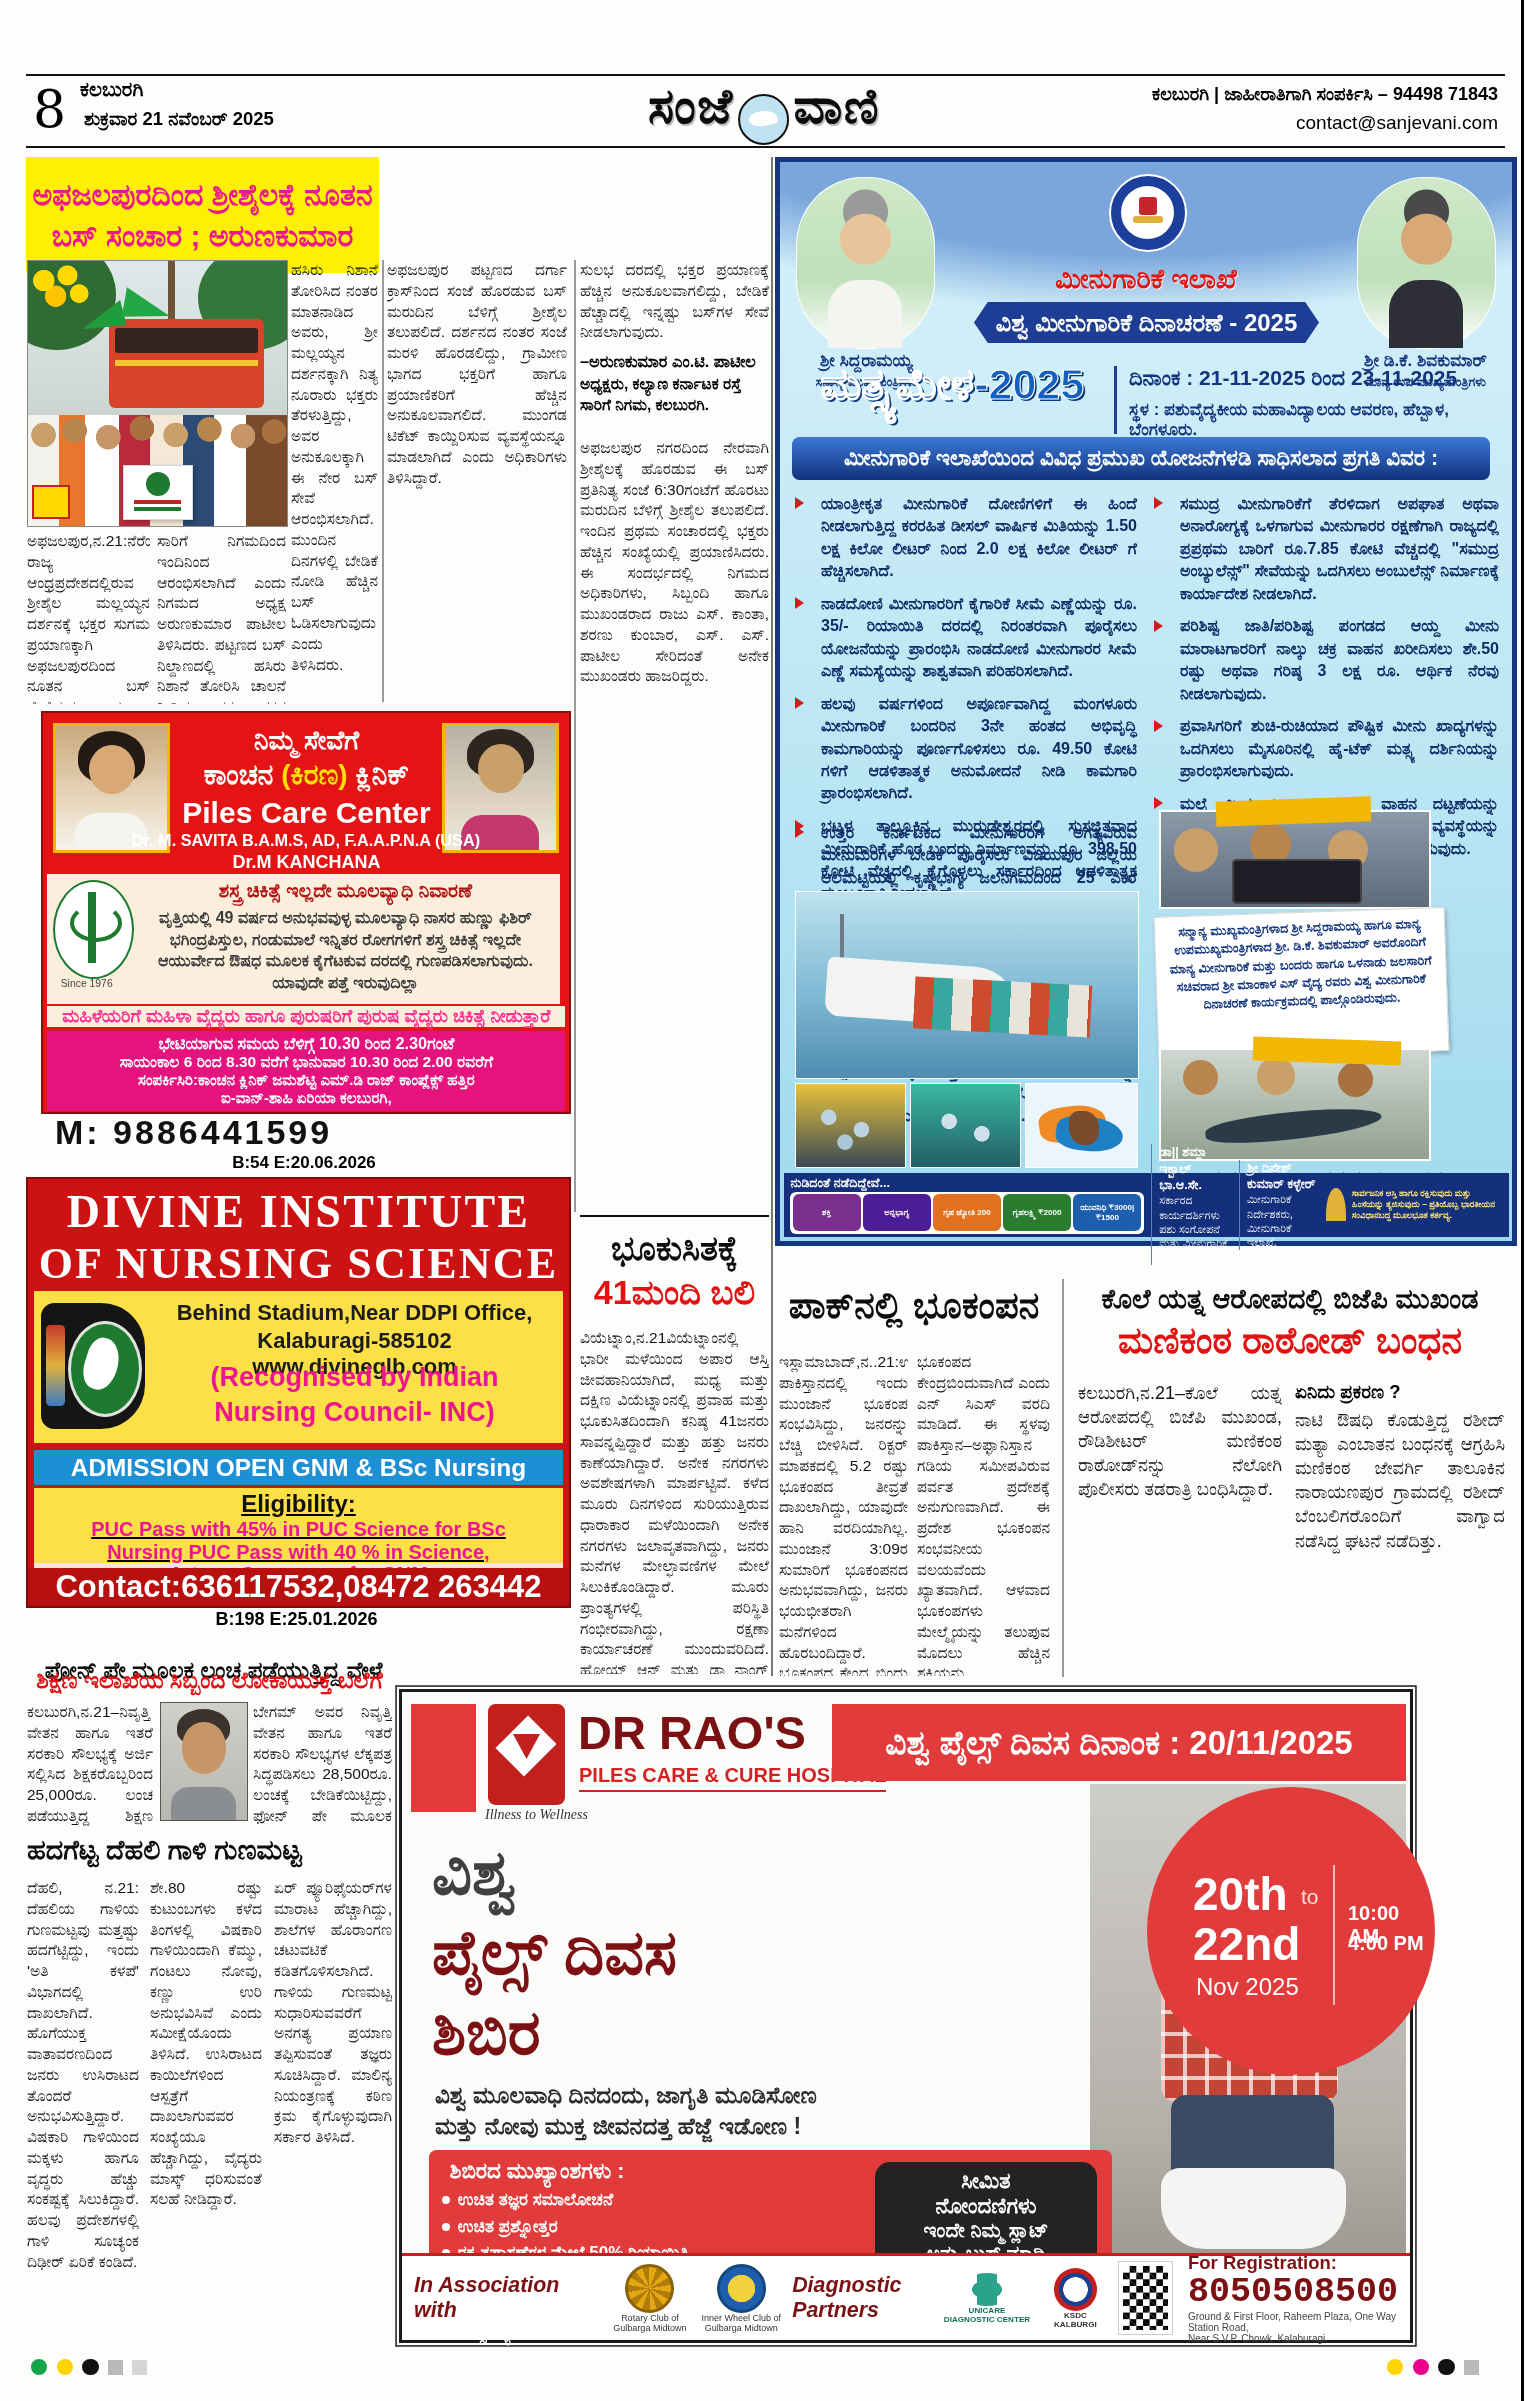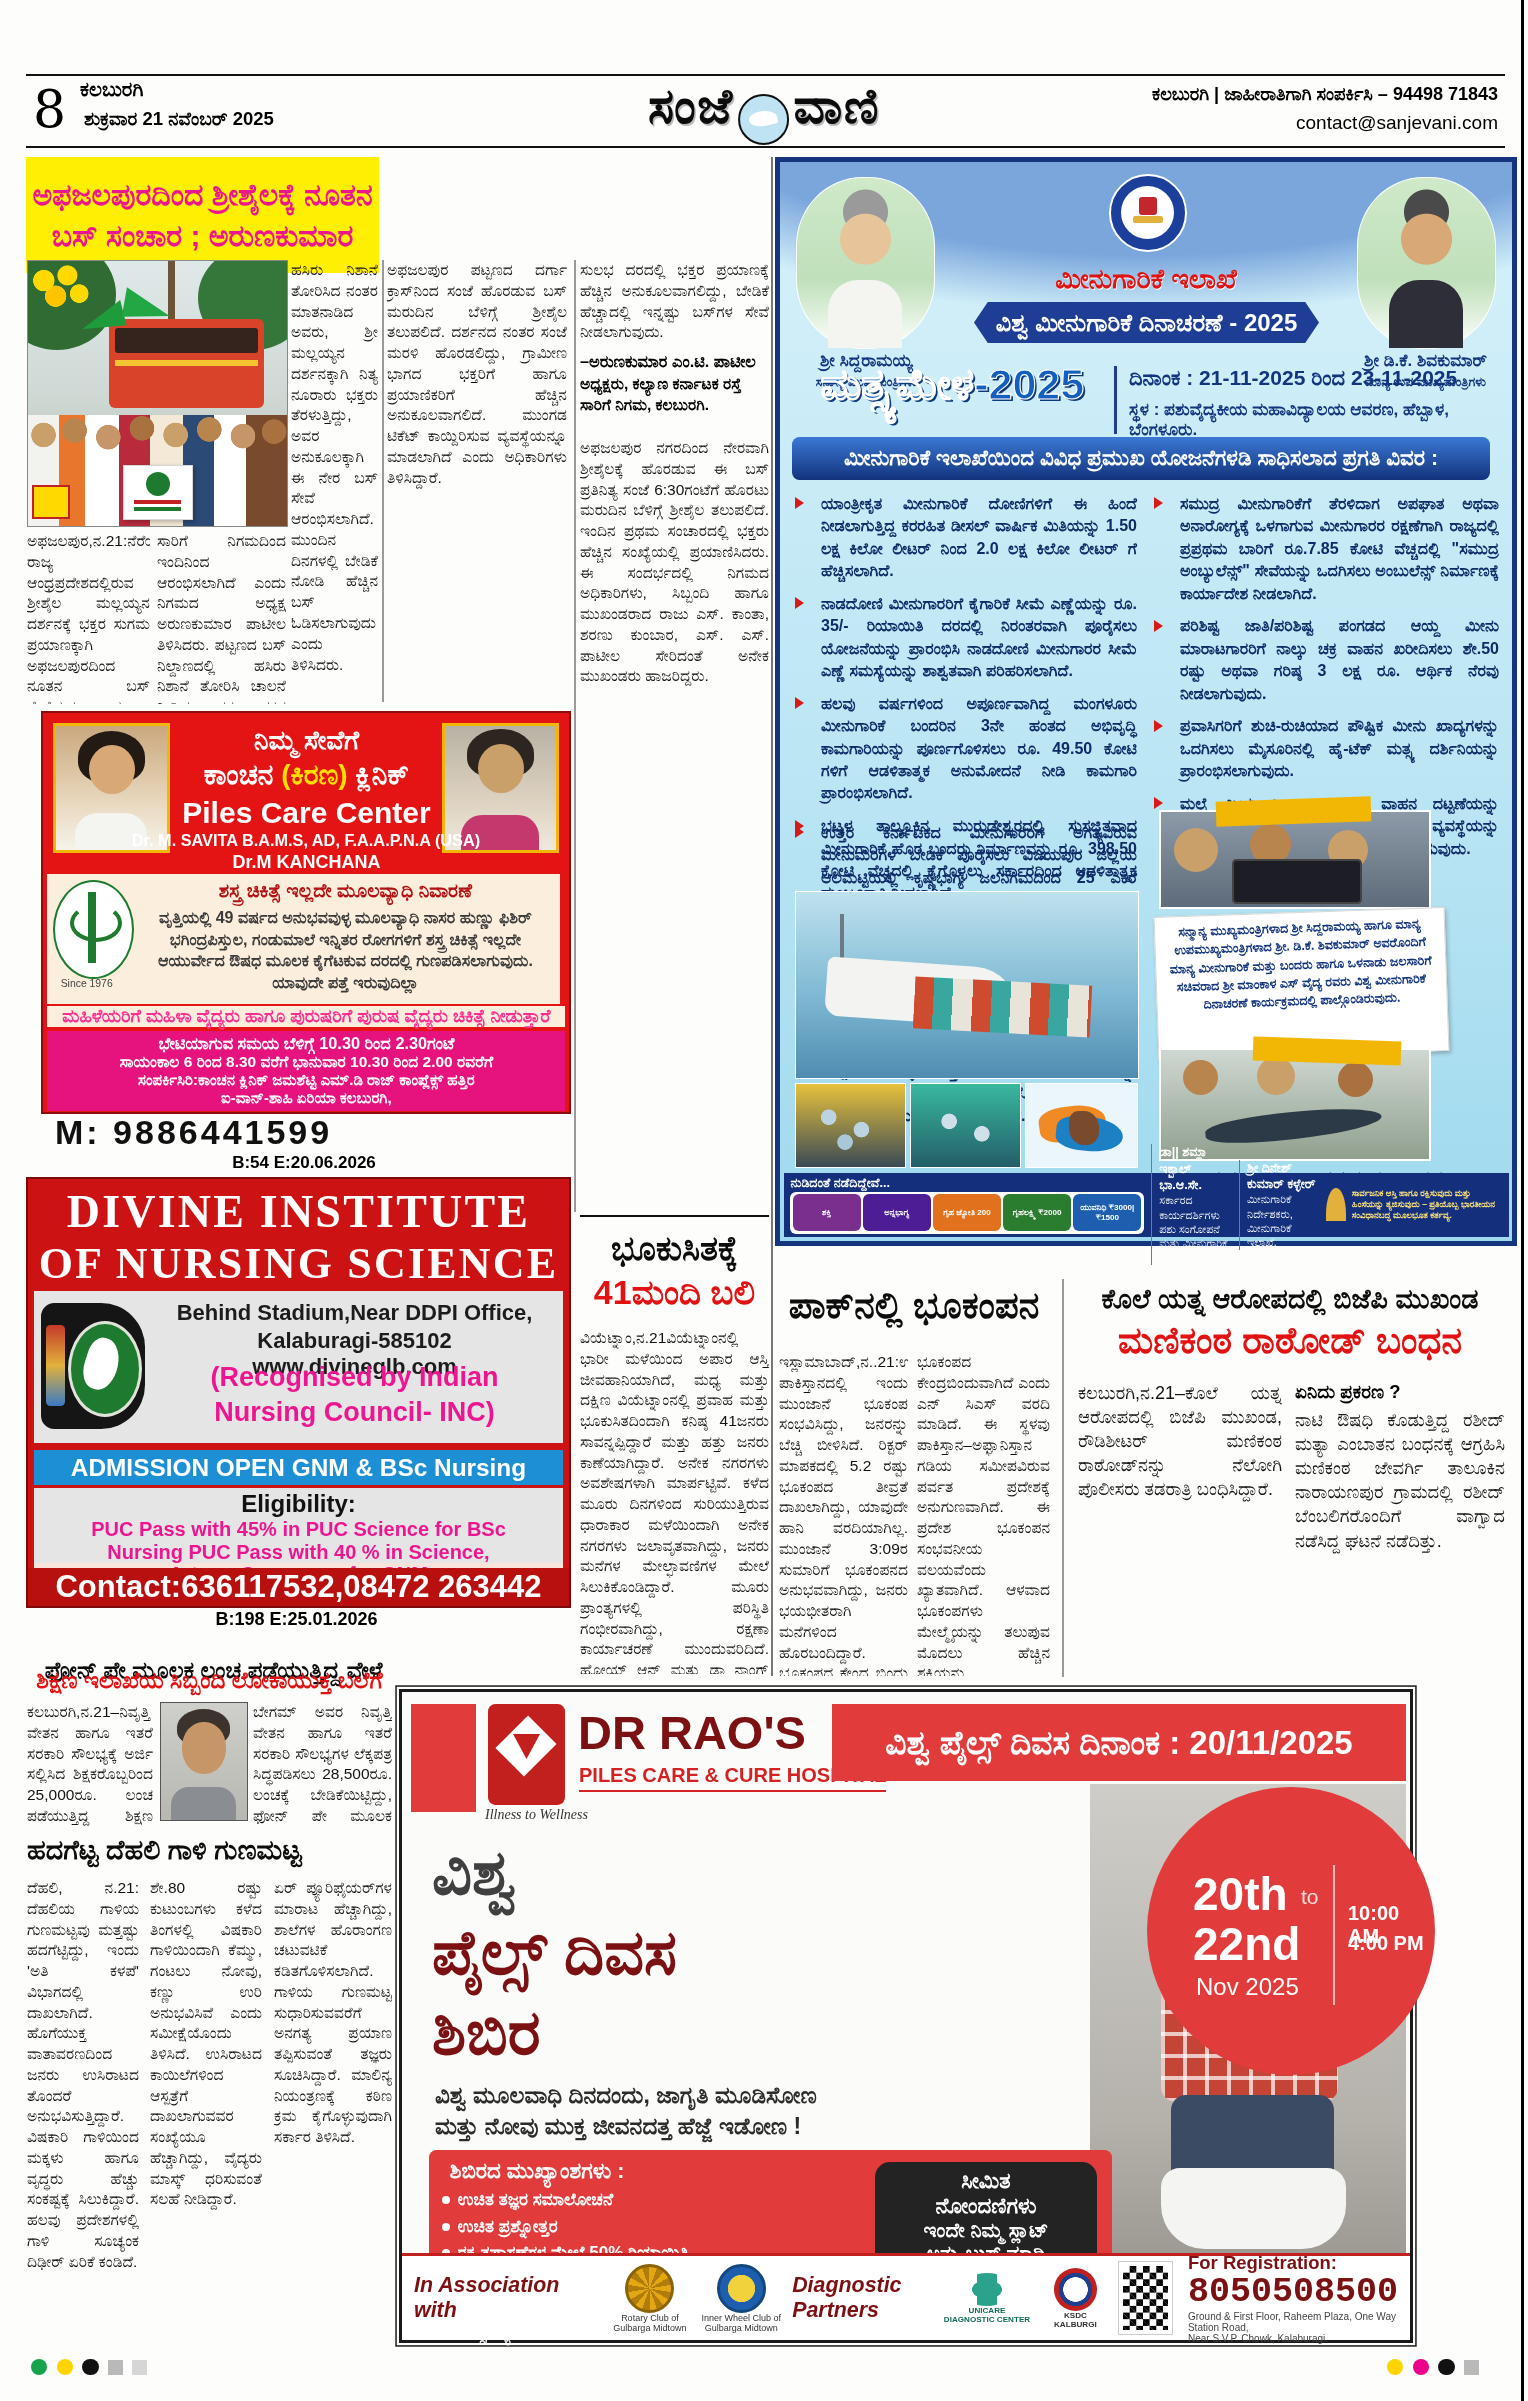--- a/index.html
+++ b/index.html
@@ -24,21 +24,21 @@
   .bullet{display:flex;gap:7.4px;margin-bottom:10.4px;}
   .tri{width:0;height:0;border-top:6.7px solid transparent;border-bottom:6.7px solid transparent;border-left:9.6px solid #d61a1a;margin-top:4.4px;flex:0 0 9.6px;}
   .btxt{font-size:16px;line-height:1.4;color:#0d2b66;font-weight:bold;text-align:justify;}
   .scheme{width:65px;height:47px;border-radius:6px;color:#fff;font-size:8.1px;font-weight:bold;display:flex;align-items:center;justify-content:center;text-align:center;padding:1.5px;}
   
   .kanchana{background:#e41414;border:2.2px solid #8c0d0d;}
   .kanbody{background:#fbeedc;}
   
   .divine{background:#cc1212;border:2.2px solid #7d0a0a;}
   .stencil{font-family:"Liberation Serif",serif;font-weight:bold;color:#fff;letter-spacing:2.2px;}
-  .creampanel{background:#e5e5e5;}
+  .creampanel{background:#fde047;text-decoration:underline;}
   
   .headblack{color:#0d0d0d;font-weight:bold;}
   .headred{color:#e31212;font-weight:bold;}
   
   .drrao{background:#fbfbf9;border:3px solid #1a1a1a;box-shadow:0 0 0 2.2px #fff,0 0 0 3.7px #1a1a1a;}
   .redpanel{background:#e23b3b;border-radius:7.4px;}
   .offitem{color:#fff;font-size:17px;font-weight:bold;margin-bottom:6.7px;display:flex;gap:7.4px;align-items:flex-start;}
   .offdot{width:8.1px;height:8.1px;border-radius:50%;background:#fff;flex:0 0 8.1px;margin-top:6px;}
   .qr{background-image:linear-gradient(45deg,#000 25%,transparent 25%,transparent 75%,#000 75%),linear-gradient(45deg,#000 25%,#fff 25%,#fff 75%,#000 75%);background-size:13.3px 13.3px;background-position:0 0,6.7px 6.7px;border:4.4px solid #fff;outline:1.5px solid #ccc;}
   .plaid{background:#c44436;background-image:repeating-linear-gradient(0deg,rgba(255,255,255,.7) 0 4.4px,transparent 4.4px 22px),repeating-linear-gradient(90deg,rgba(255,255,255,.7) 0 4.4px,transparent 4.4px 22px);}

